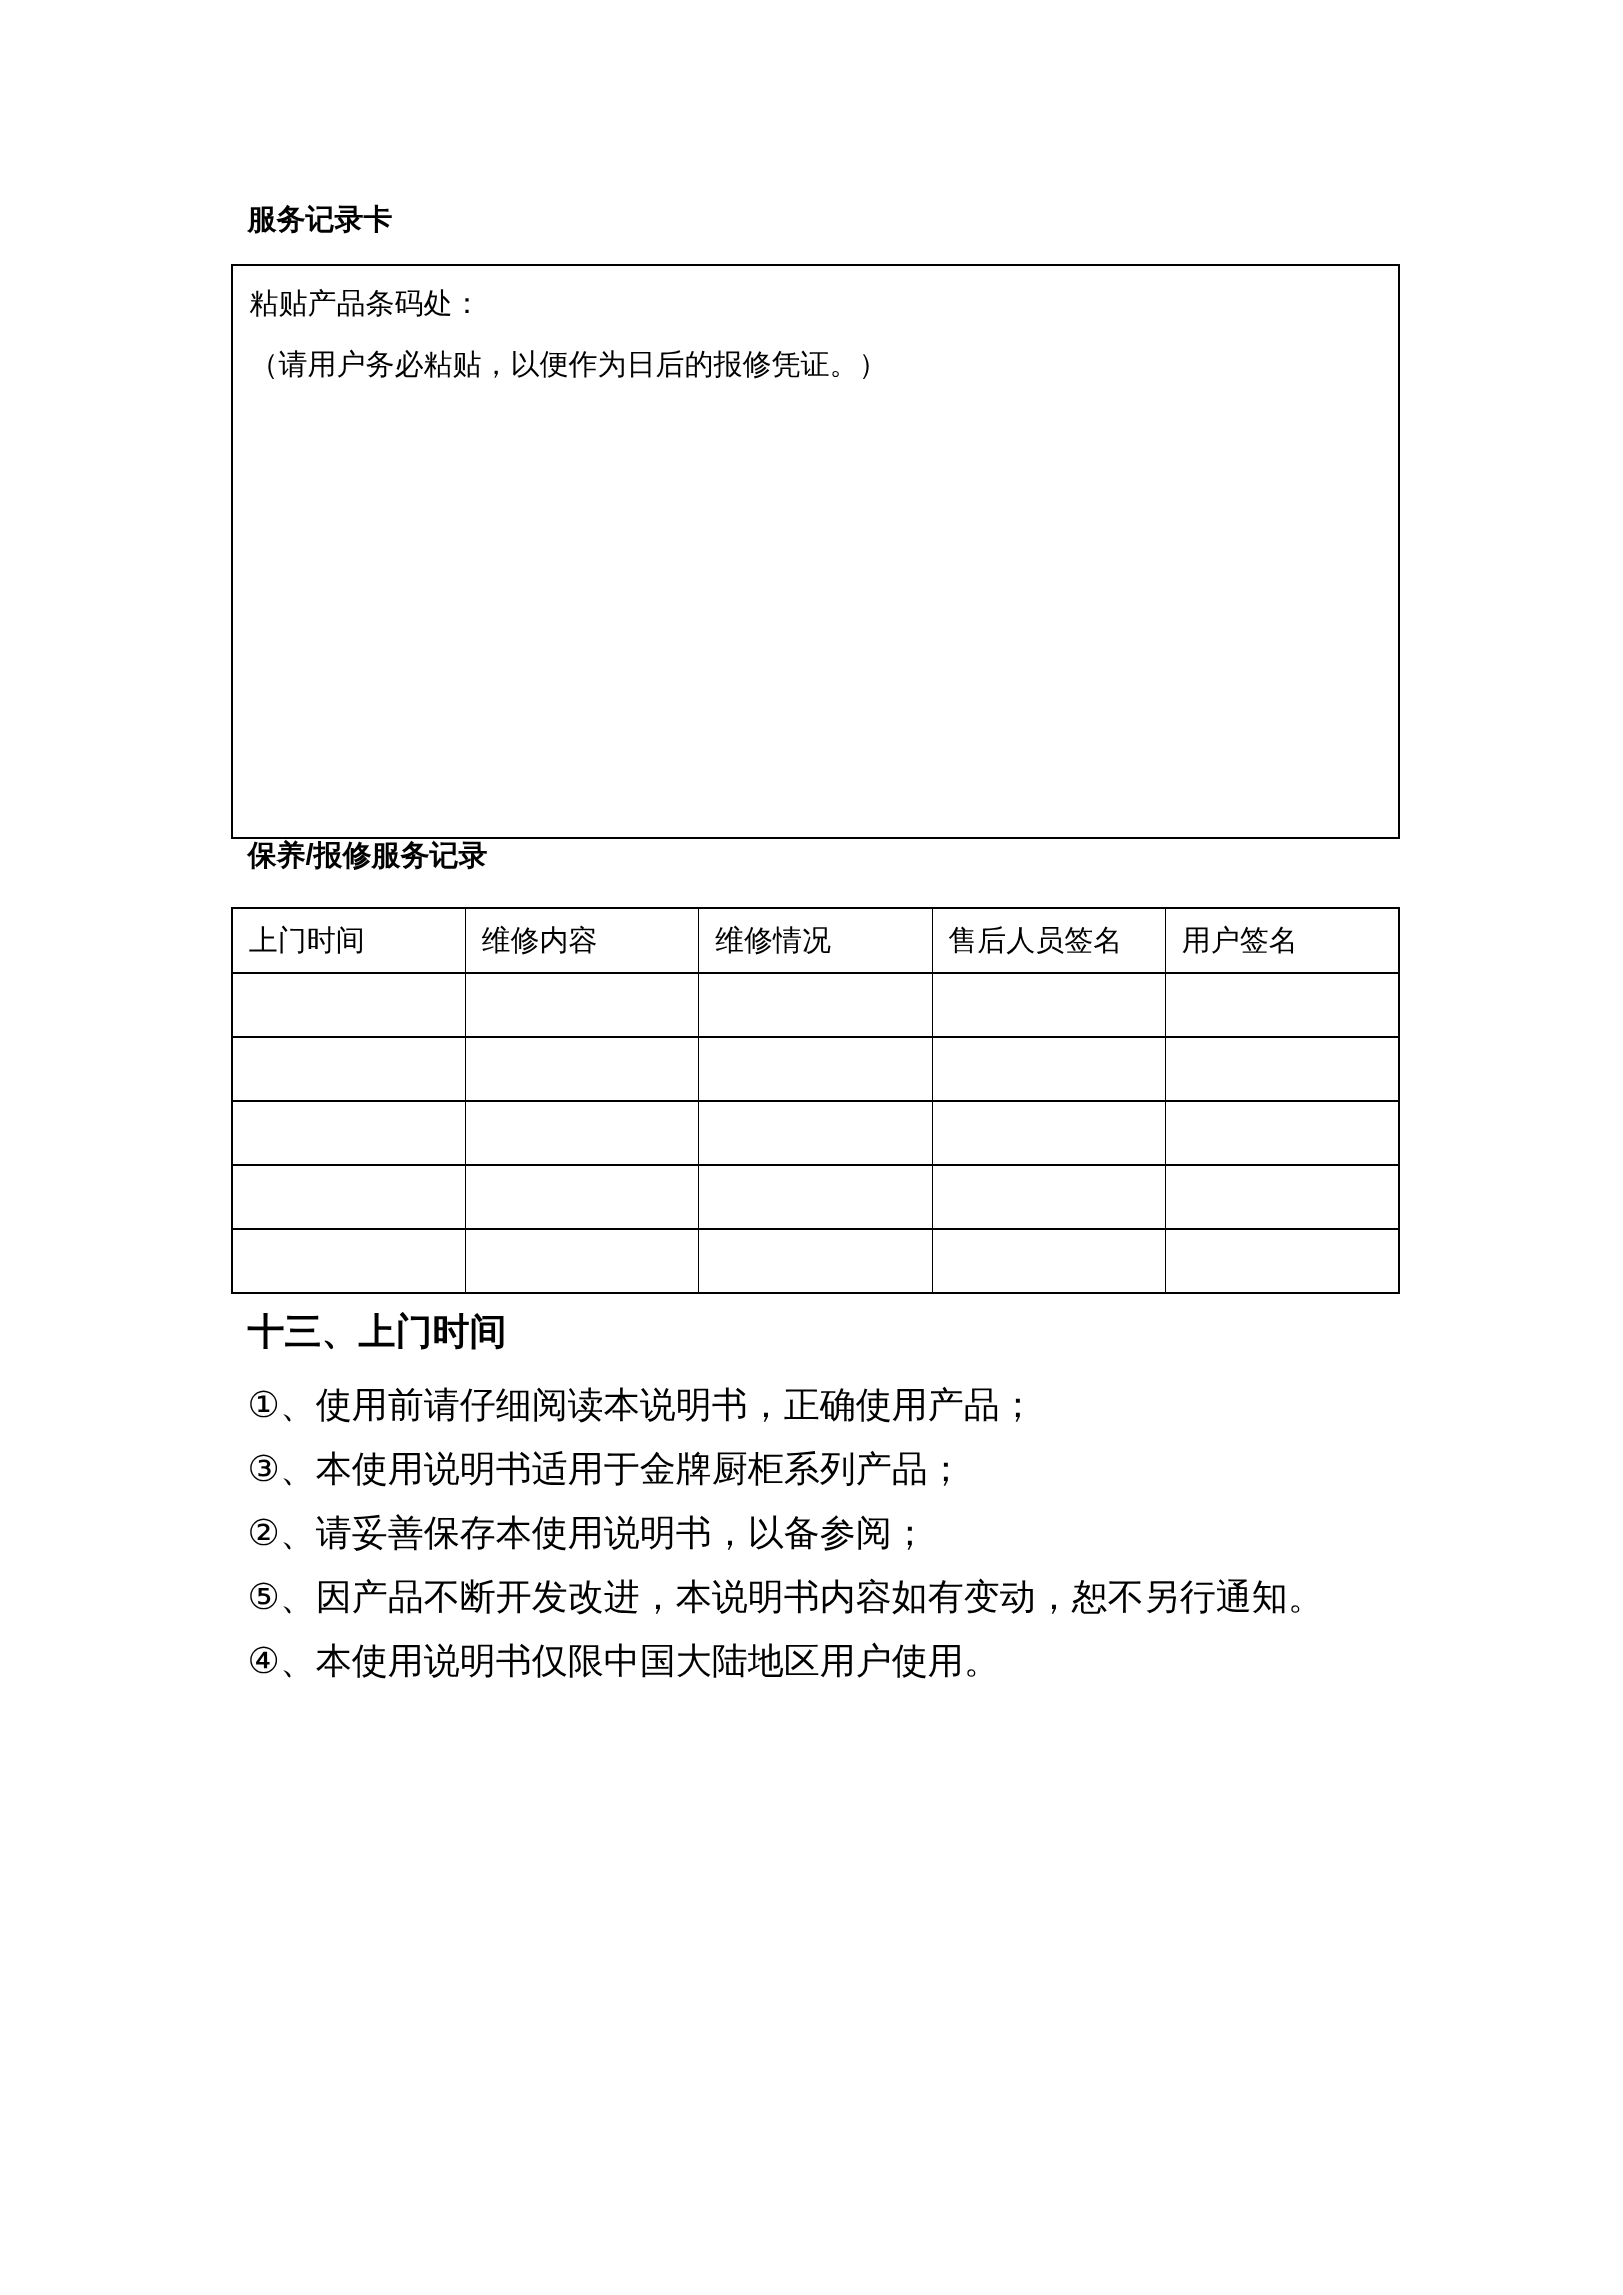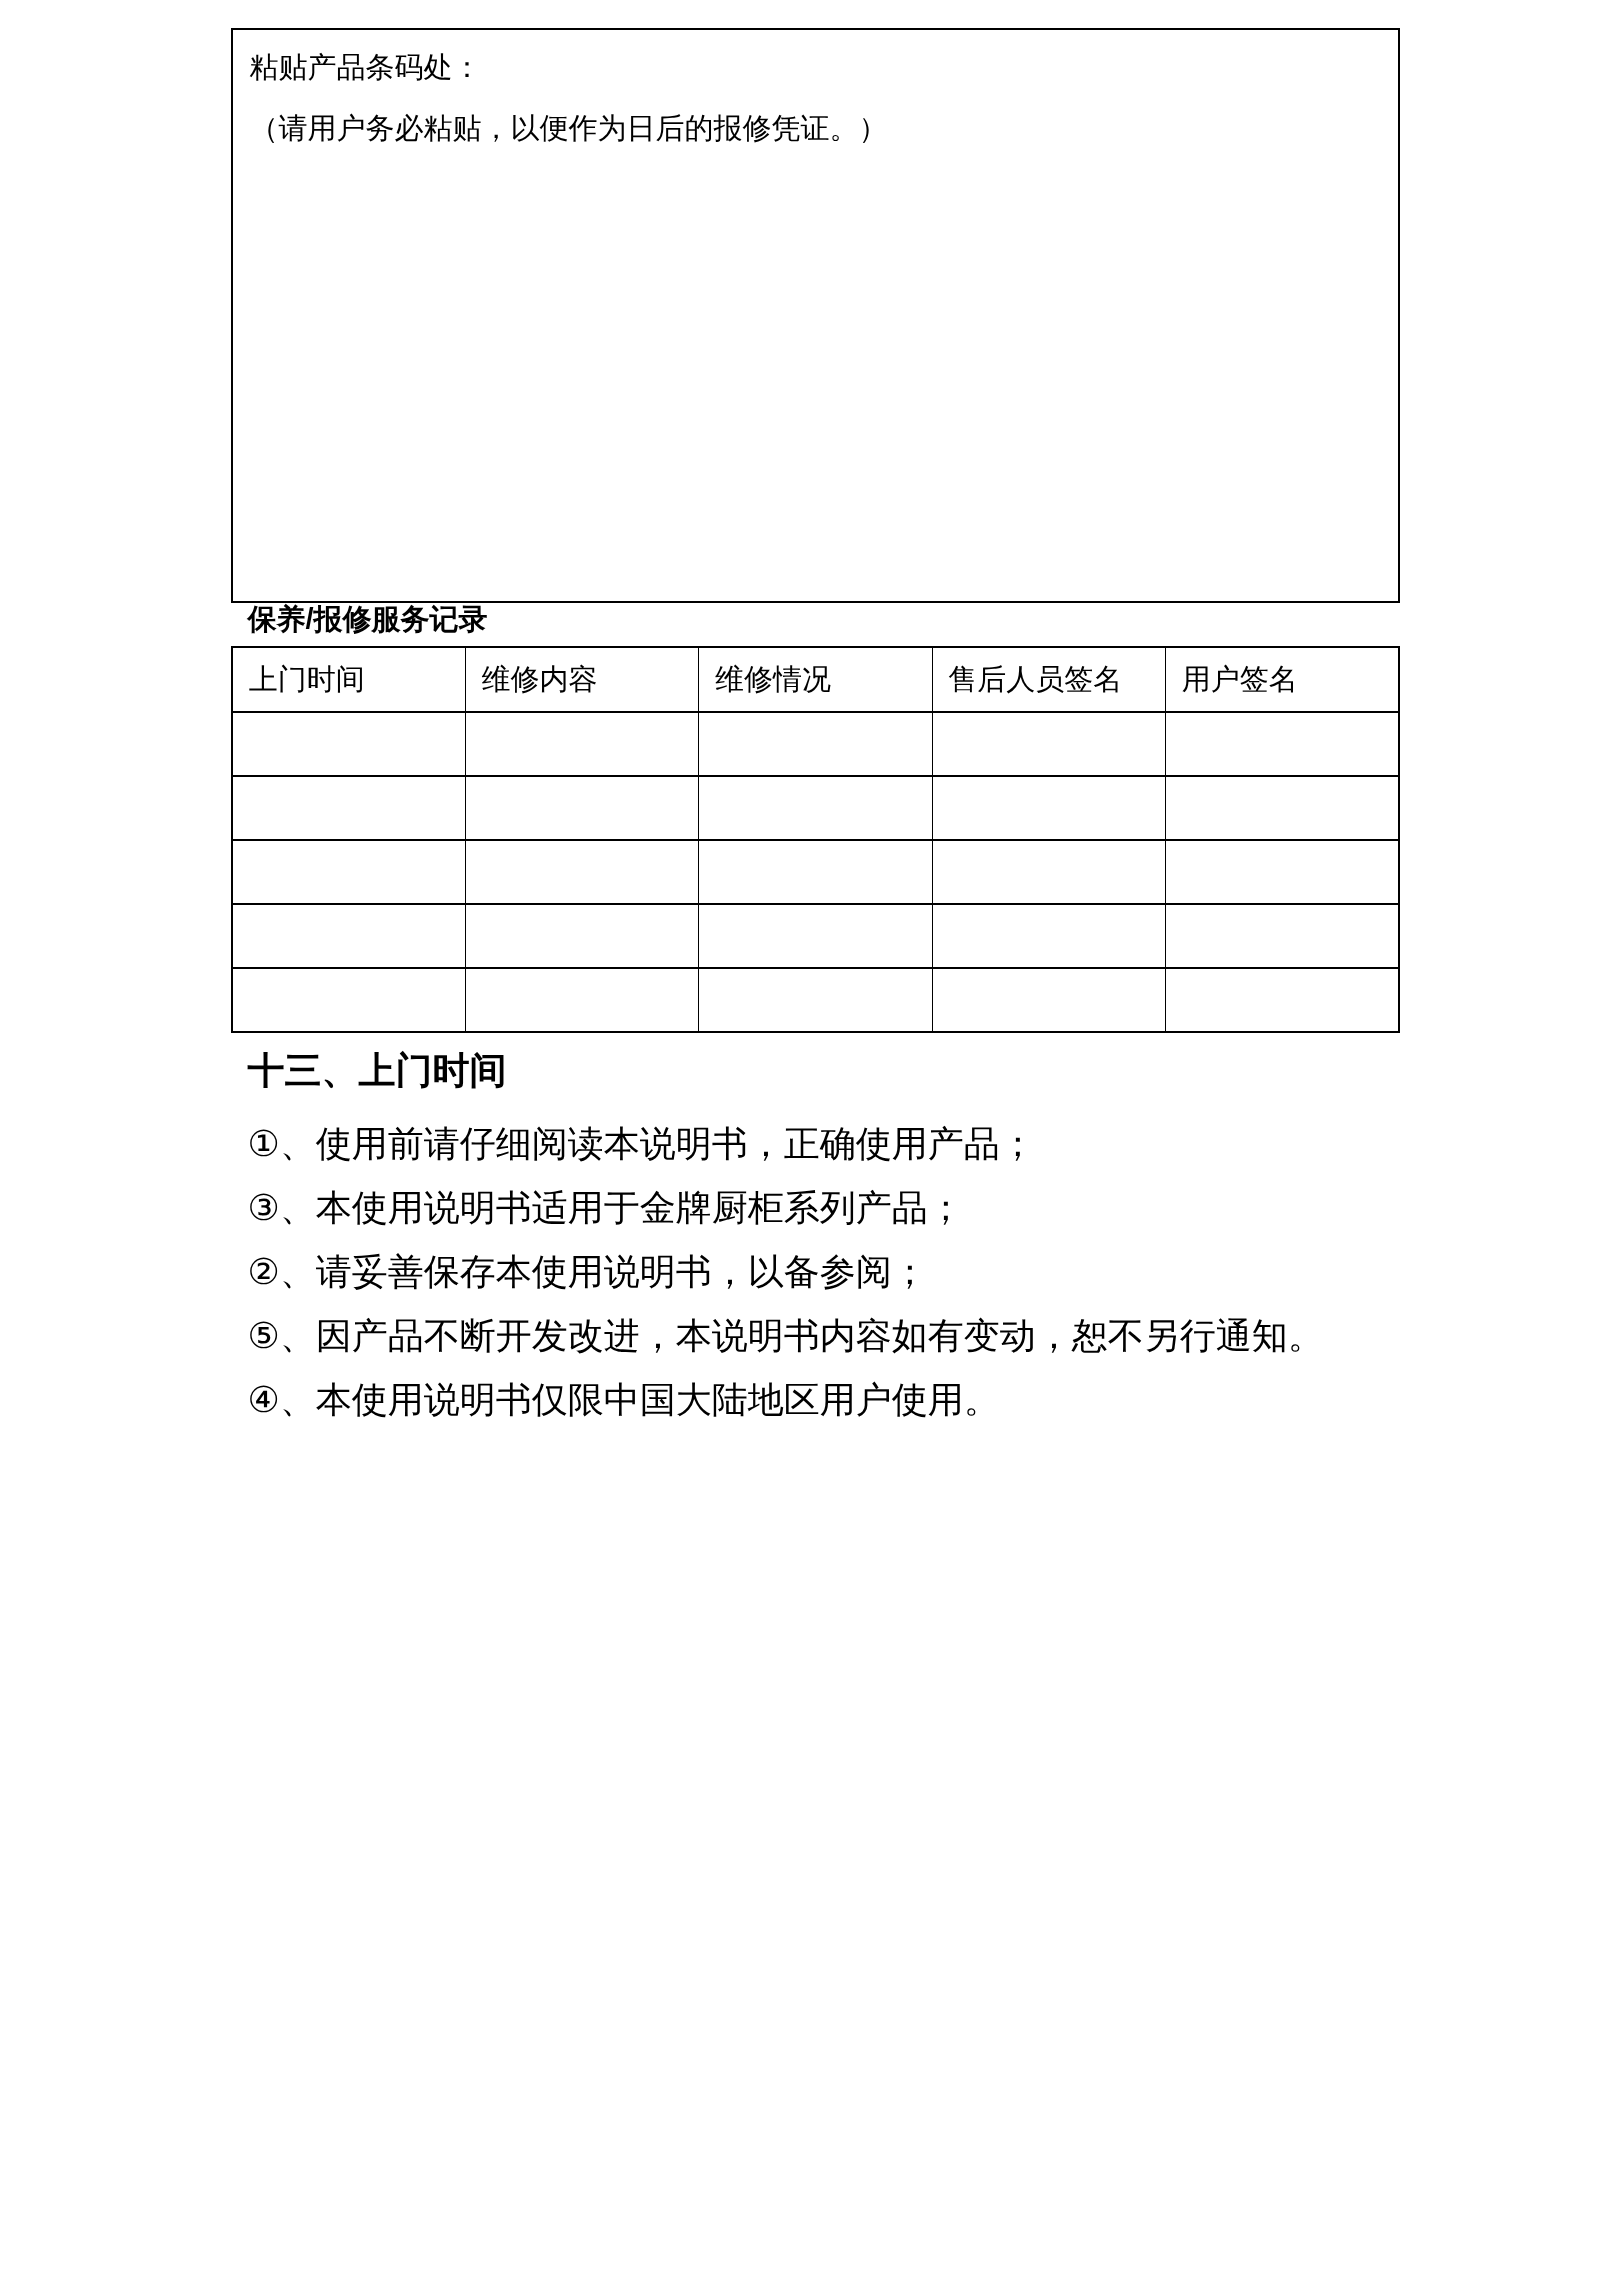--- a/index.html
+++ b/index.html
@@ -45,21 +45,21 @@
     line-height: 34px;
     font-weight: 400;
   }
   .barcode-box p + p {
     margin-top: 27px;
   }
   .title-maintenance {
   }
   table.record-table {
     width: 100%;
-    margin-top: 10px;
+    margin-top: 35px;
     border-collapse: collapse;
     table-layout: fixed;
     border: 2px solid #000000;
   }
   table.record-table th,
   table.record-table td {
     border: 1.3px solid #000000;
     border-top-width: 2px;
     border-bottom-width: 2px;
     padding: 0 0 0 15.7px;
@@ -89,20 +89,21 @@
     font-weight: 400;
     margin: 0 0 33px 16.4px;
   }
 </style>
 </head>
 <body>
 
 <div class="page">
   <div class="content">
 
+    <div class="section-title title-service-card">服务记录卡</div>
 
     <div class="barcode-box">
       <p>粘贴产品条码处：</p>
       <p>（请用户务必粘贴，以便作为日后的报修凭证。）</p>
     </div>
 
     <div class="section-title title-maintenance">保养/报修服务记录</div>
 
     <table class="record-table">
       <thead>

